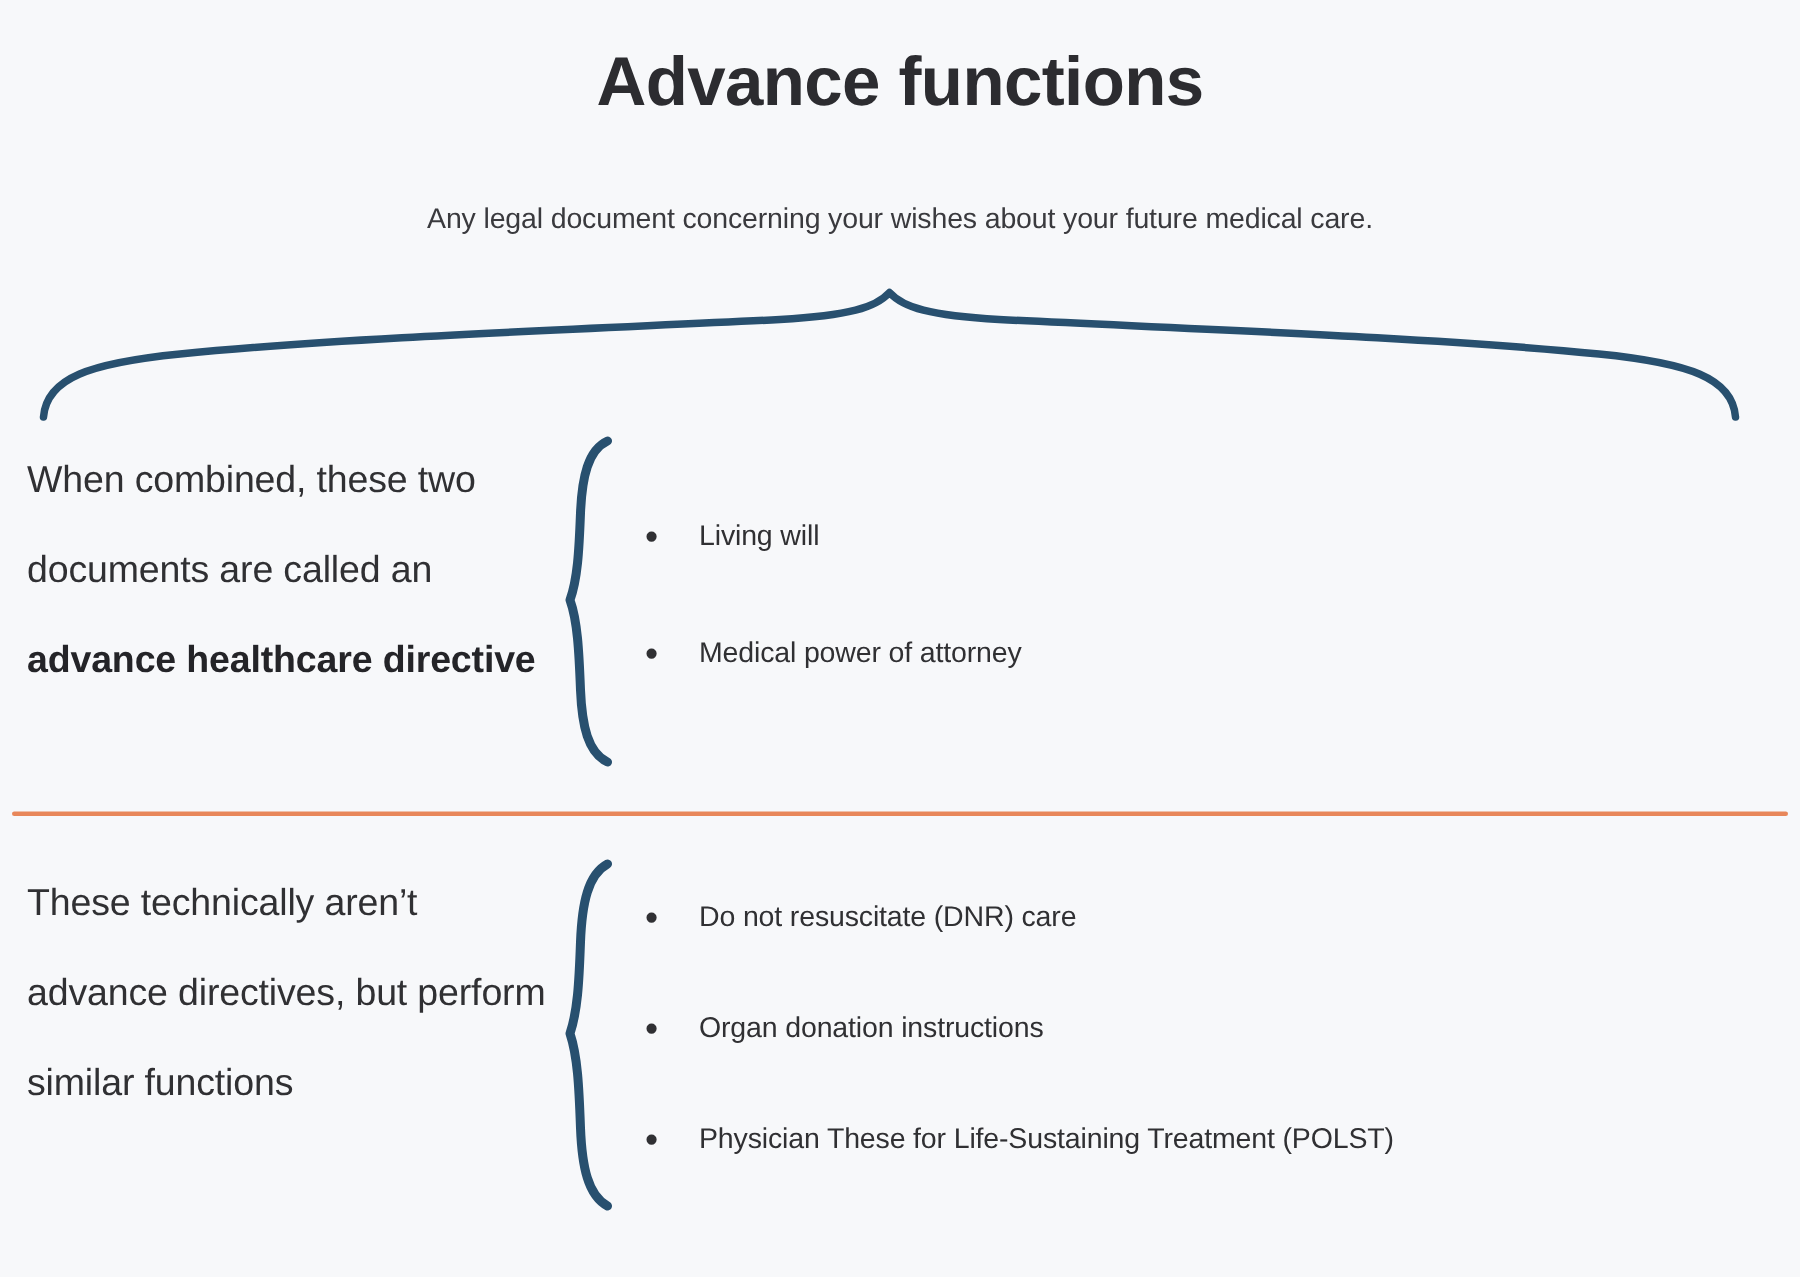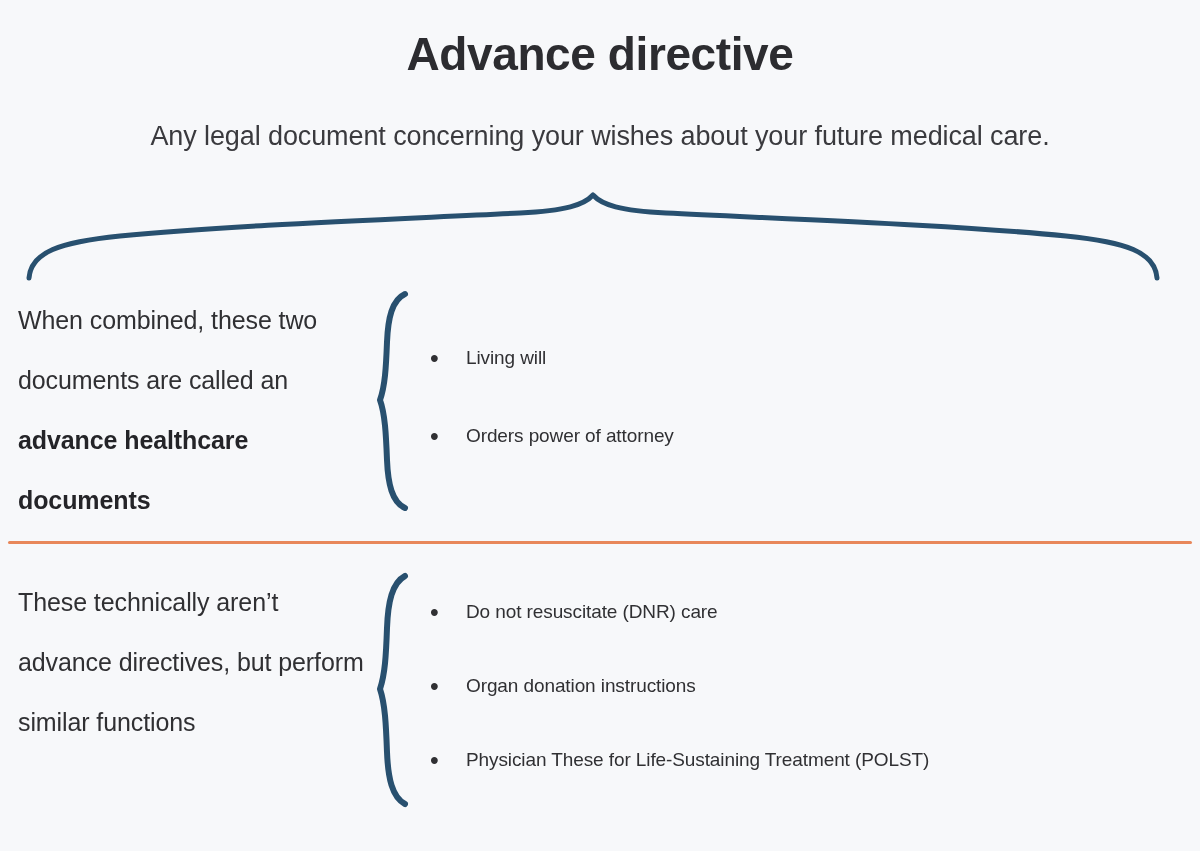--- a/index.html
+++ b/index.html
@@ -32,24 +32,24 @@
     font-size: 46px;
     font-weight: bold;
     letter-spacing: -0.4px;
     color: #2c2c30;
     line-height: 1.1;
   }
 
   .subtitle {
     position: absolute;
     left: 0;
-    top: 120px;
+    top: 136px;
     width: 1200px;
     text-align: center;
-    font-size: 27px;
+    font-size: 19px;
     font-weight: normal;
     color: #3a3a3e;
     line-height: 1.2;
     letter-spacing: -0.1px;
   }
 
   
   .top-brace {
     position: absolute;
     left: 0;
@@ -143,60 +143,60 @@
     letter-spacing: 1px;
     white-space: nowrap;
     overflow: hidden;
   }
 </style>
 </head>
 <body>
 
 <div class="page">
 
-  <div class="title">Advance directive</div>
+  <div class="title">Advance functions</div>
 
   <div class="subtitle">Any legal document concerning your wishes about your future medical care.</div>
 
   <div class="top-brace">
     <svg width="1200" height="104" viewBox="0 0 1200 104" fill="none" xmlns="http://www.w3.org/2000/svg" aria-hidden="true">
       <path d="M29 92
                C 31 66, 60 56, 120 50
                C 230 39, 400 33, 520 27
                C 566 24.5, 584 19, 593 9
                C 602 19, 620 24.5, 666 27
                C 786 33, 956 39, 1066 50
                C 1126 56, 1155 66, 1157 92" stroke="#28506f" stroke-width="5" stroke-linecap="round" stroke-linejoin="round" fill="none"></path>
     </svg>
   </div>
 
   <div class="section section-one">
 
     <div class="lead">
-      <span>When combined, these two documents are called an </span><b>advance healthcare documents</b>
+      <span>When combined, these two documents are called an </span><b>advance healthcare directive</b>
     </div>
 
     <div class="side-brace">
       <svg width="44" height="222" viewBox="0 0 44 222" fill="none" xmlns="http://www.w3.org/2000/svg" aria-hidden="true">
         <path d="M33 4
                  C 20 10, 16 28, 15 52
                  C 14 78, 13 96, 8 110
                  C 13 124, 14 144, 15 170
                  C 16 194, 20 212, 33 218" stroke="#28506f" stroke-width="6" stroke-linecap="round" stroke-linejoin="round" fill="none"></path>
       </svg>
     </div>
 
     <div class="bullets">
       <div class="bullet-row">
         <span class="bullet-dot">•</span>
         <span class="bullet-text">Living will</span>
       </div>
       <div class="bullet-row">
         <span class="bullet-dot">•</span>
-        <span class="bullet-text">Orders power of attorney</span>
+        <span class="bullet-text">Medical power of attorney</span>
       </div>
     </div>
 
   </div>
 
   <div class="divider"></div>
 
   <div class="section section-two">
 
     <div class="lead">

